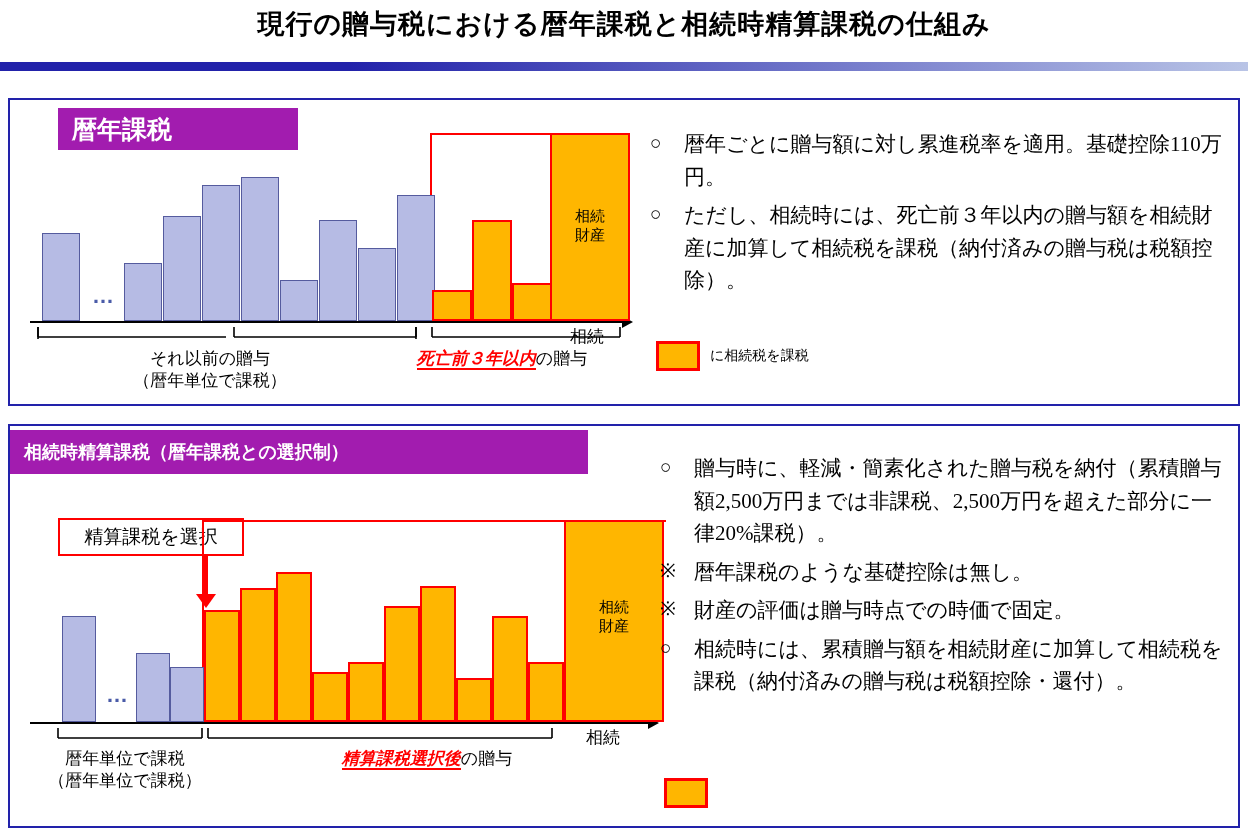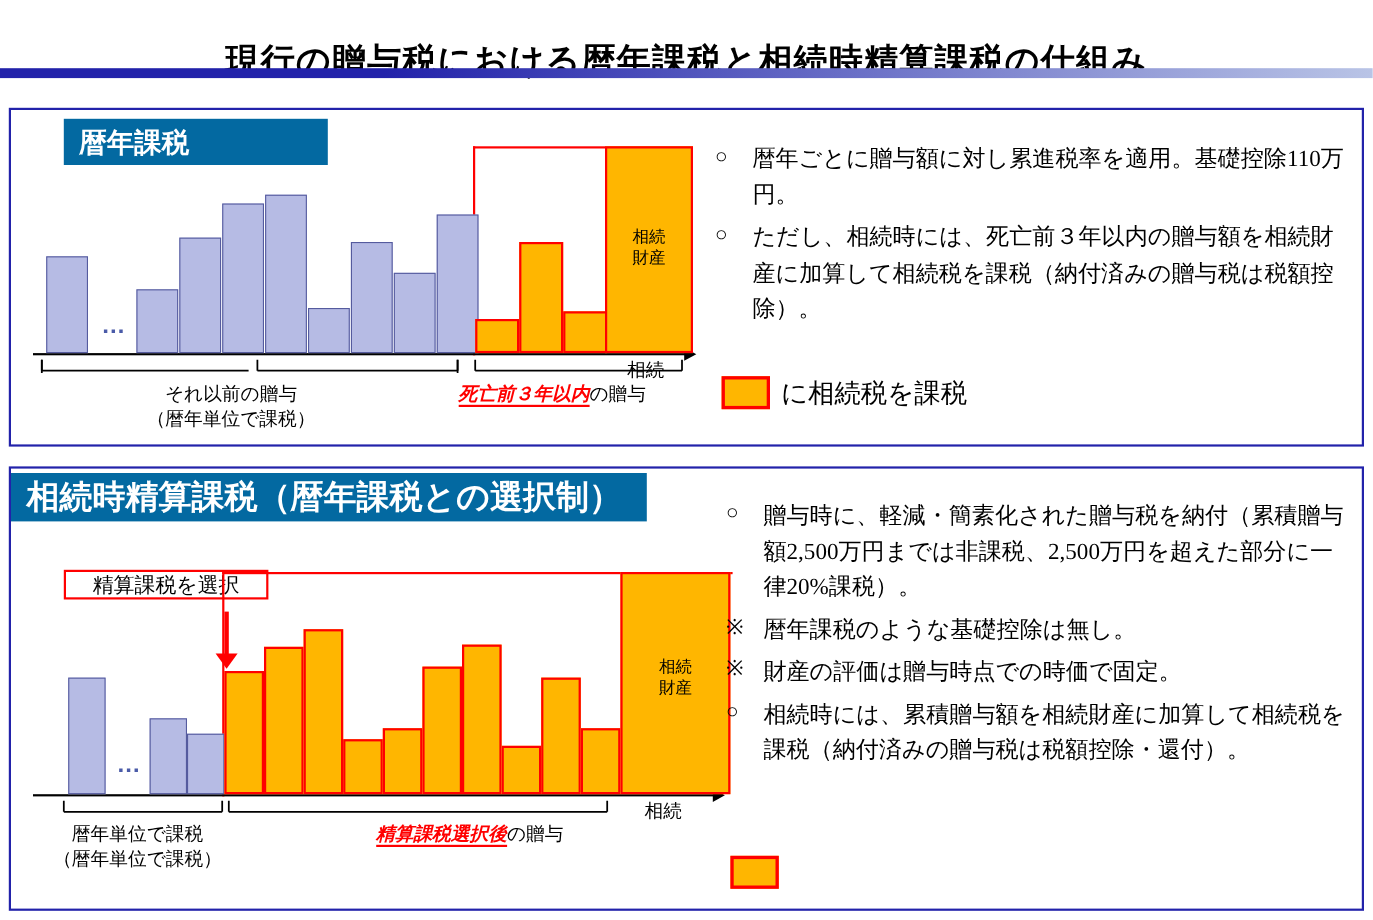--- a/index.html
+++ b/index.html
@@ -14,25 +14,24 @@
     font-family: "Liberation Sans", sans-serif;
     color: #000;
     overflow: hidden;
   }
   .page-title {
     position: absolute;
     top: 6px;
     left: 0;
     width: 1248px;
     text-align: center;
-    font-size: 31px;
+    font-size: 27px;
     font-weight: bold;
     font-family: "Liberation Serif", serif;
     letter-spacing: 1px;
-    margin-top: 28px;
   }
   .title-rule {
     position: absolute;
     top: 62px;
     left: 0;
     width: 1248px;
     height: 9px;
     background: linear-gradient(to right, #2222aa 0%, #2222aa 28%, #b9c4e6 100%);
   }
   
@@ -40,36 +39,36 @@
     position: absolute;
     border: 2px solid #2222aa;
     background: #fff;
     box-sizing: border-box;
   }
   #panel-reki { left: 8px; top: 98px; width: 1232px; height: 308px; }
   #panel-sei  { left: 8px; top: 424px; width: 1232px; height: 404px; }
 
   .panel-header {
     position: absolute;
-    background: #0369a1;
+    background: #a21caf;
     color: #fff;
     font-weight: bold;
     font-family: "Liberation Serif", serif;
     display: flex;
     align-items: center;
     padding-left: 14px;
     box-sizing: border-box;
   }
   #header-reki {
     left: 58px; top: 108px; width: 240px; height: 42px;
     font-size: 25px;
   }
   #header-sei {
     left: 10px; top: 430px; width: 578px; height: 44px;
-    font-size: 30px;
+    font-size: 18px;
   }
 
   
   .chart {
     position: absolute;
   }
   .axis-line {
     position: absolute;
     background: #000;
     height: 2px;
@@ -150,21 +149,21 @@
     font-size: 19px;
   }
   .bullet-text {
     flex: 1;
   }
   .legend {
     position: absolute;
     display: flex;
     align-items: center;
     font-family: "Liberation Serif", serif;
-    font-size: 24px;
+    font-size: 14px;
   }
   .legend-swatch {
     width: 44px;
     height: 30px;
     background: #ffb600;
     border: 3px solid #ff0000;
     box-sizing: border-box;
     margin-right: 10px;
   }
   
@@ -257,21 +256,21 @@
 </div>
 
 <div class="legend" style="left:656px; top:341px;">
   <div class="legend-swatch"></div>
   <div>に相続税を課税</div>
 </div>
 
 <div class="panel" id="panel-sei"></div>
 <div class="panel-header" id="header-sei">相続時精算課税（暦年課税との選択制）</div>
 
-<div class="callout" style="left:58px; top:518px; width:186px; height:27px;">精算課税を選択</div>
+<div class="callout" style="left:58px; top:518px; width:186px; height:38px;">精算課税を選択</div>
 <div class="callout-arrow-line" style="left:204px; top:556px; height:40px;"></div>
 <div class="callout-arrow-head" style="left:196px; top:594px;"></div>
 
 <div class="chart" id="chart-sei" style="left:30px; top:520px; width:640px; height:240px;">
   <div class="red-box-region" style="left:172px; top:0px; width:464px; height:204px; border-right:none; border-bottom:none;"></div>
 
   <div class="axis-line" style="left:0px; top:202px; width:620px;"></div>
   <div class="arrow-head" style="left:618px; top:197px;"></div>
 
   <div class="bar blue" style="left:32px;  top:96px;  width:34px; height:106px;"></div>

